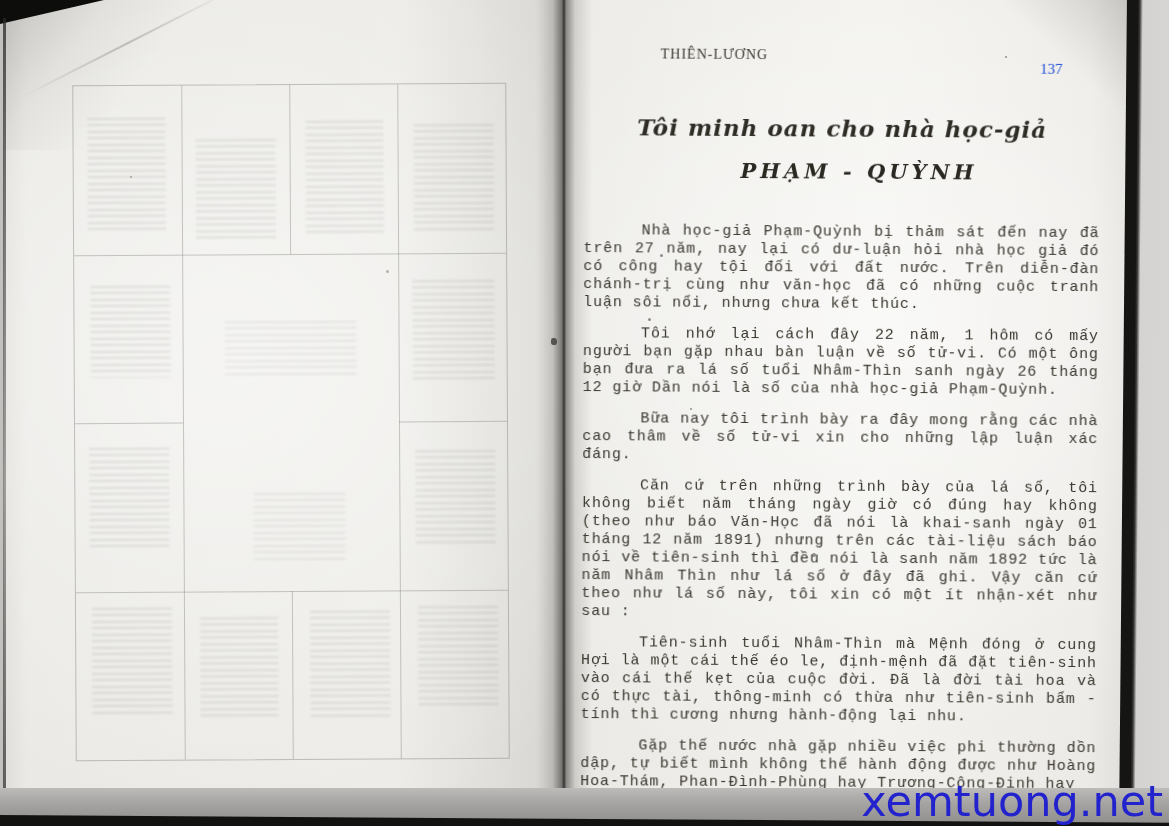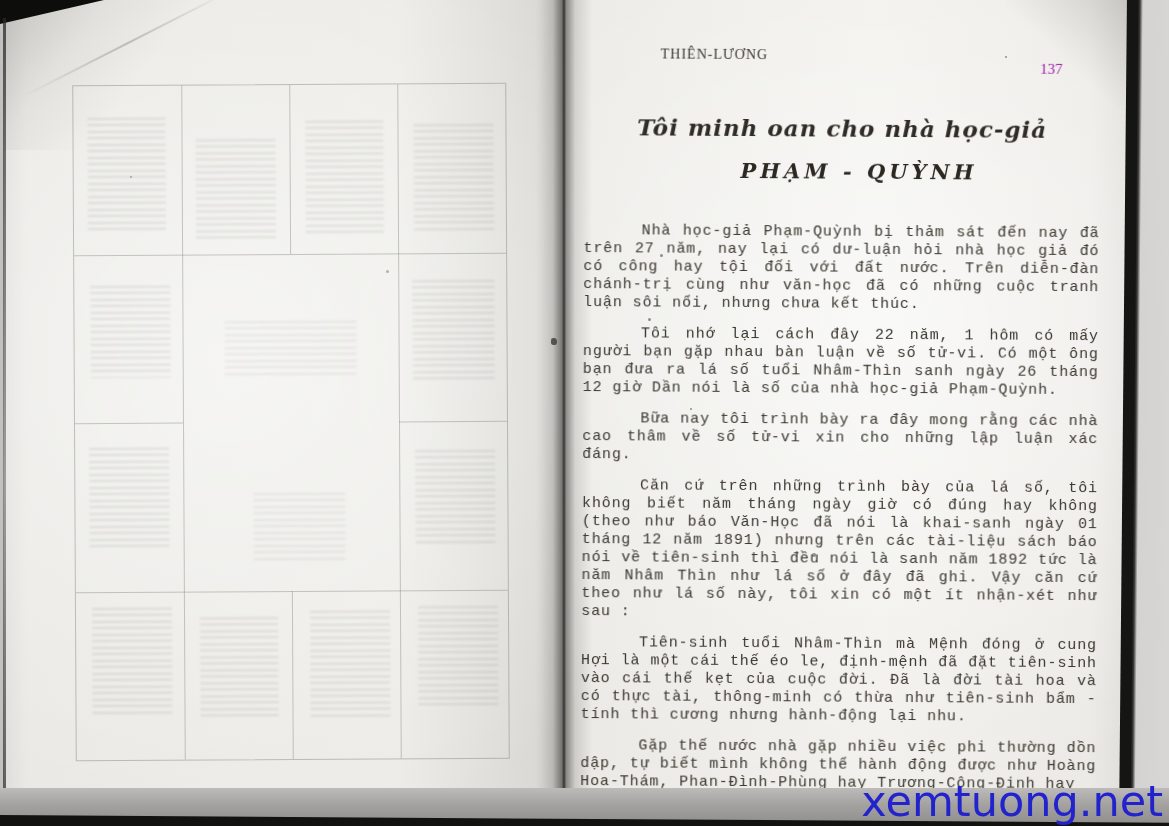--- a/index.html
+++ b/index.html
@@ -62,21 +62,21 @@
 
   
   .dust{position:absolute;width:3px;height:3px;border-radius:50%;background:#3c3a36;opacity:.55;}
 
   
   #text-col{position:absolute;left:583px;top:0;width:520px;height:800px;
     transform:rotate(.35deg);transform-origin:top left;color:#38352e;filter:blur(.2px);}
   #running-head{position:absolute;left:52px;top:46px;
     font-family:"Liberation Serif",serif;font-size:14px;letter-spacing:1px;color:#3a372f;margin-left:26px;}
   #page-number{position:absolute;right:40px;top:58px;
-    font-family:"Liberation Serif",serif;font-size:15px;color:#a21caf;}
+    font-family:"Liberation Serif",serif;font-size:15px;color:#1d4ed8;}
   #title-script{position:absolute;left:0;right:0;top:113px;text-align:center;
     font-family:"DejaVu Serif",serif;font-style:italic;font-weight:bold;
     font-size:23px;letter-spacing:1px;color:#2f2c26;}
   #title-name{position:absolute;left:34px;right:0;top:157px;text-align:center;
     font-family:"DejaVu Serif",serif;font-style:italic;font-weight:bold;
     font-size:21px;letter-spacing:4px;color:#2b2822;}
   #paragraphs{position:absolute;left:2px;top:222px;width:516px;}
   #paragraphs p{margin:0 0 13px 0;text-indent:58px;text-align:justify;
     font-family:"Liberation Mono","DejaVu Sans Mono",monospace;
     font-size:15px;line-height:18px;letter-spacing:.9px;color:#3b382f;}

